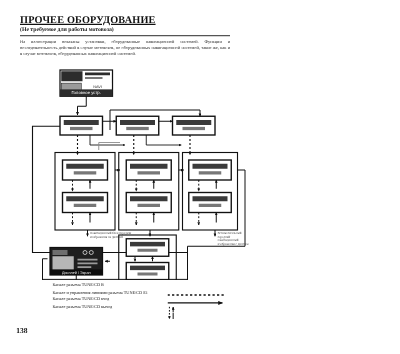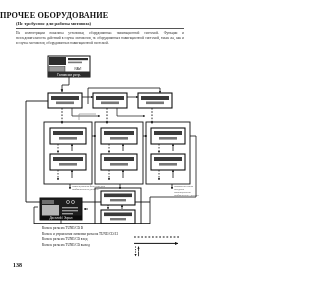--- a/index.html
+++ b/index.html
@@ -4,24 +4,24 @@
 <style>
   html,body{margin:0;padding:0;background:#ffffff;}
   body{
     width:200px;height:283px;position:relative;overflow:hidden;
     font-family:"Liberation Serif",serif;color:#1a1a1a;
   }
   .page{position:absolute;inset:0;}
 
   
   .title{
-    position:absolute;left:0;top:11px;width:160px;
+    position:absolute;left:16px;top:11px;width:160px;
     font-family:"Liberation Serif",serif;
     font-weight:bold;font-size:8.2px;letter-spacing:.15px;
-    color:#111;white-space:nowrap;
+    color:#111;white-space:nowrap;text-decoration:underline;
   }
   .subtitle{
     position:absolute;left:16px;top:20.5px;width:170px;
     font-size:4.6px;font-weight:bold;color:#222;white-space:nowrap;
   }
   .rule{
     position:absolute;left:16px;top:27.5px;width:168px;height:0.7px;background:#555;
   }
 
   

